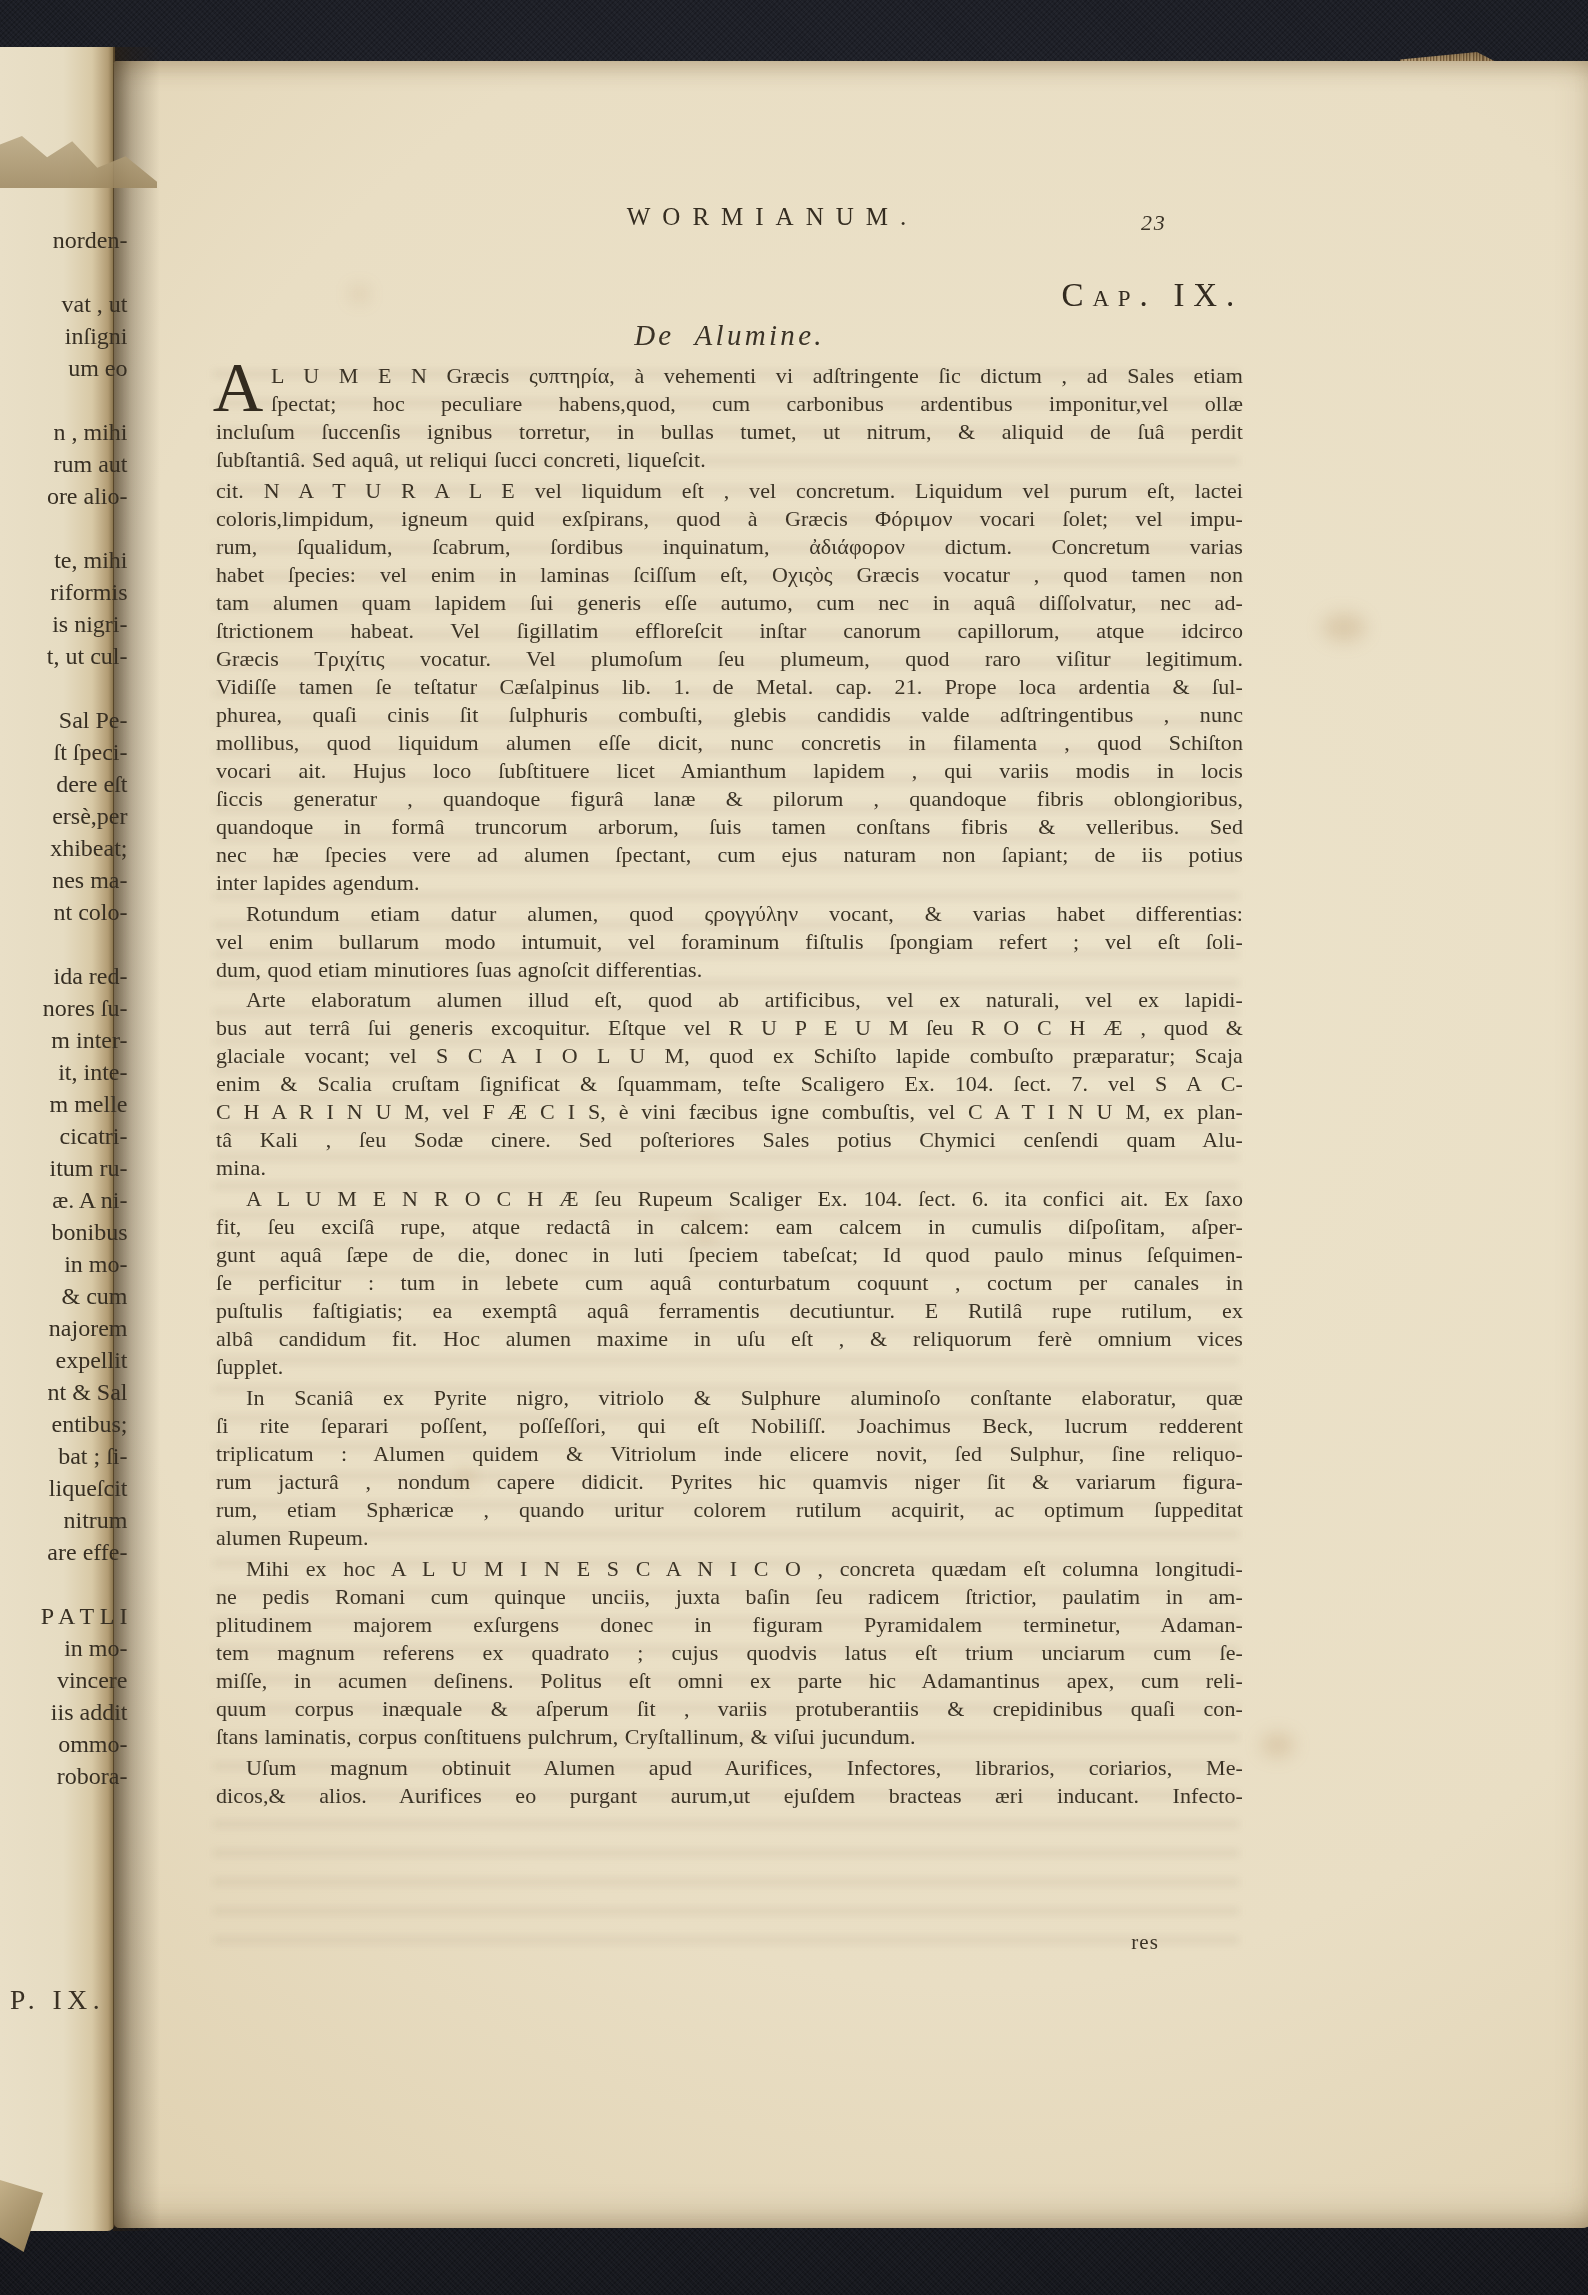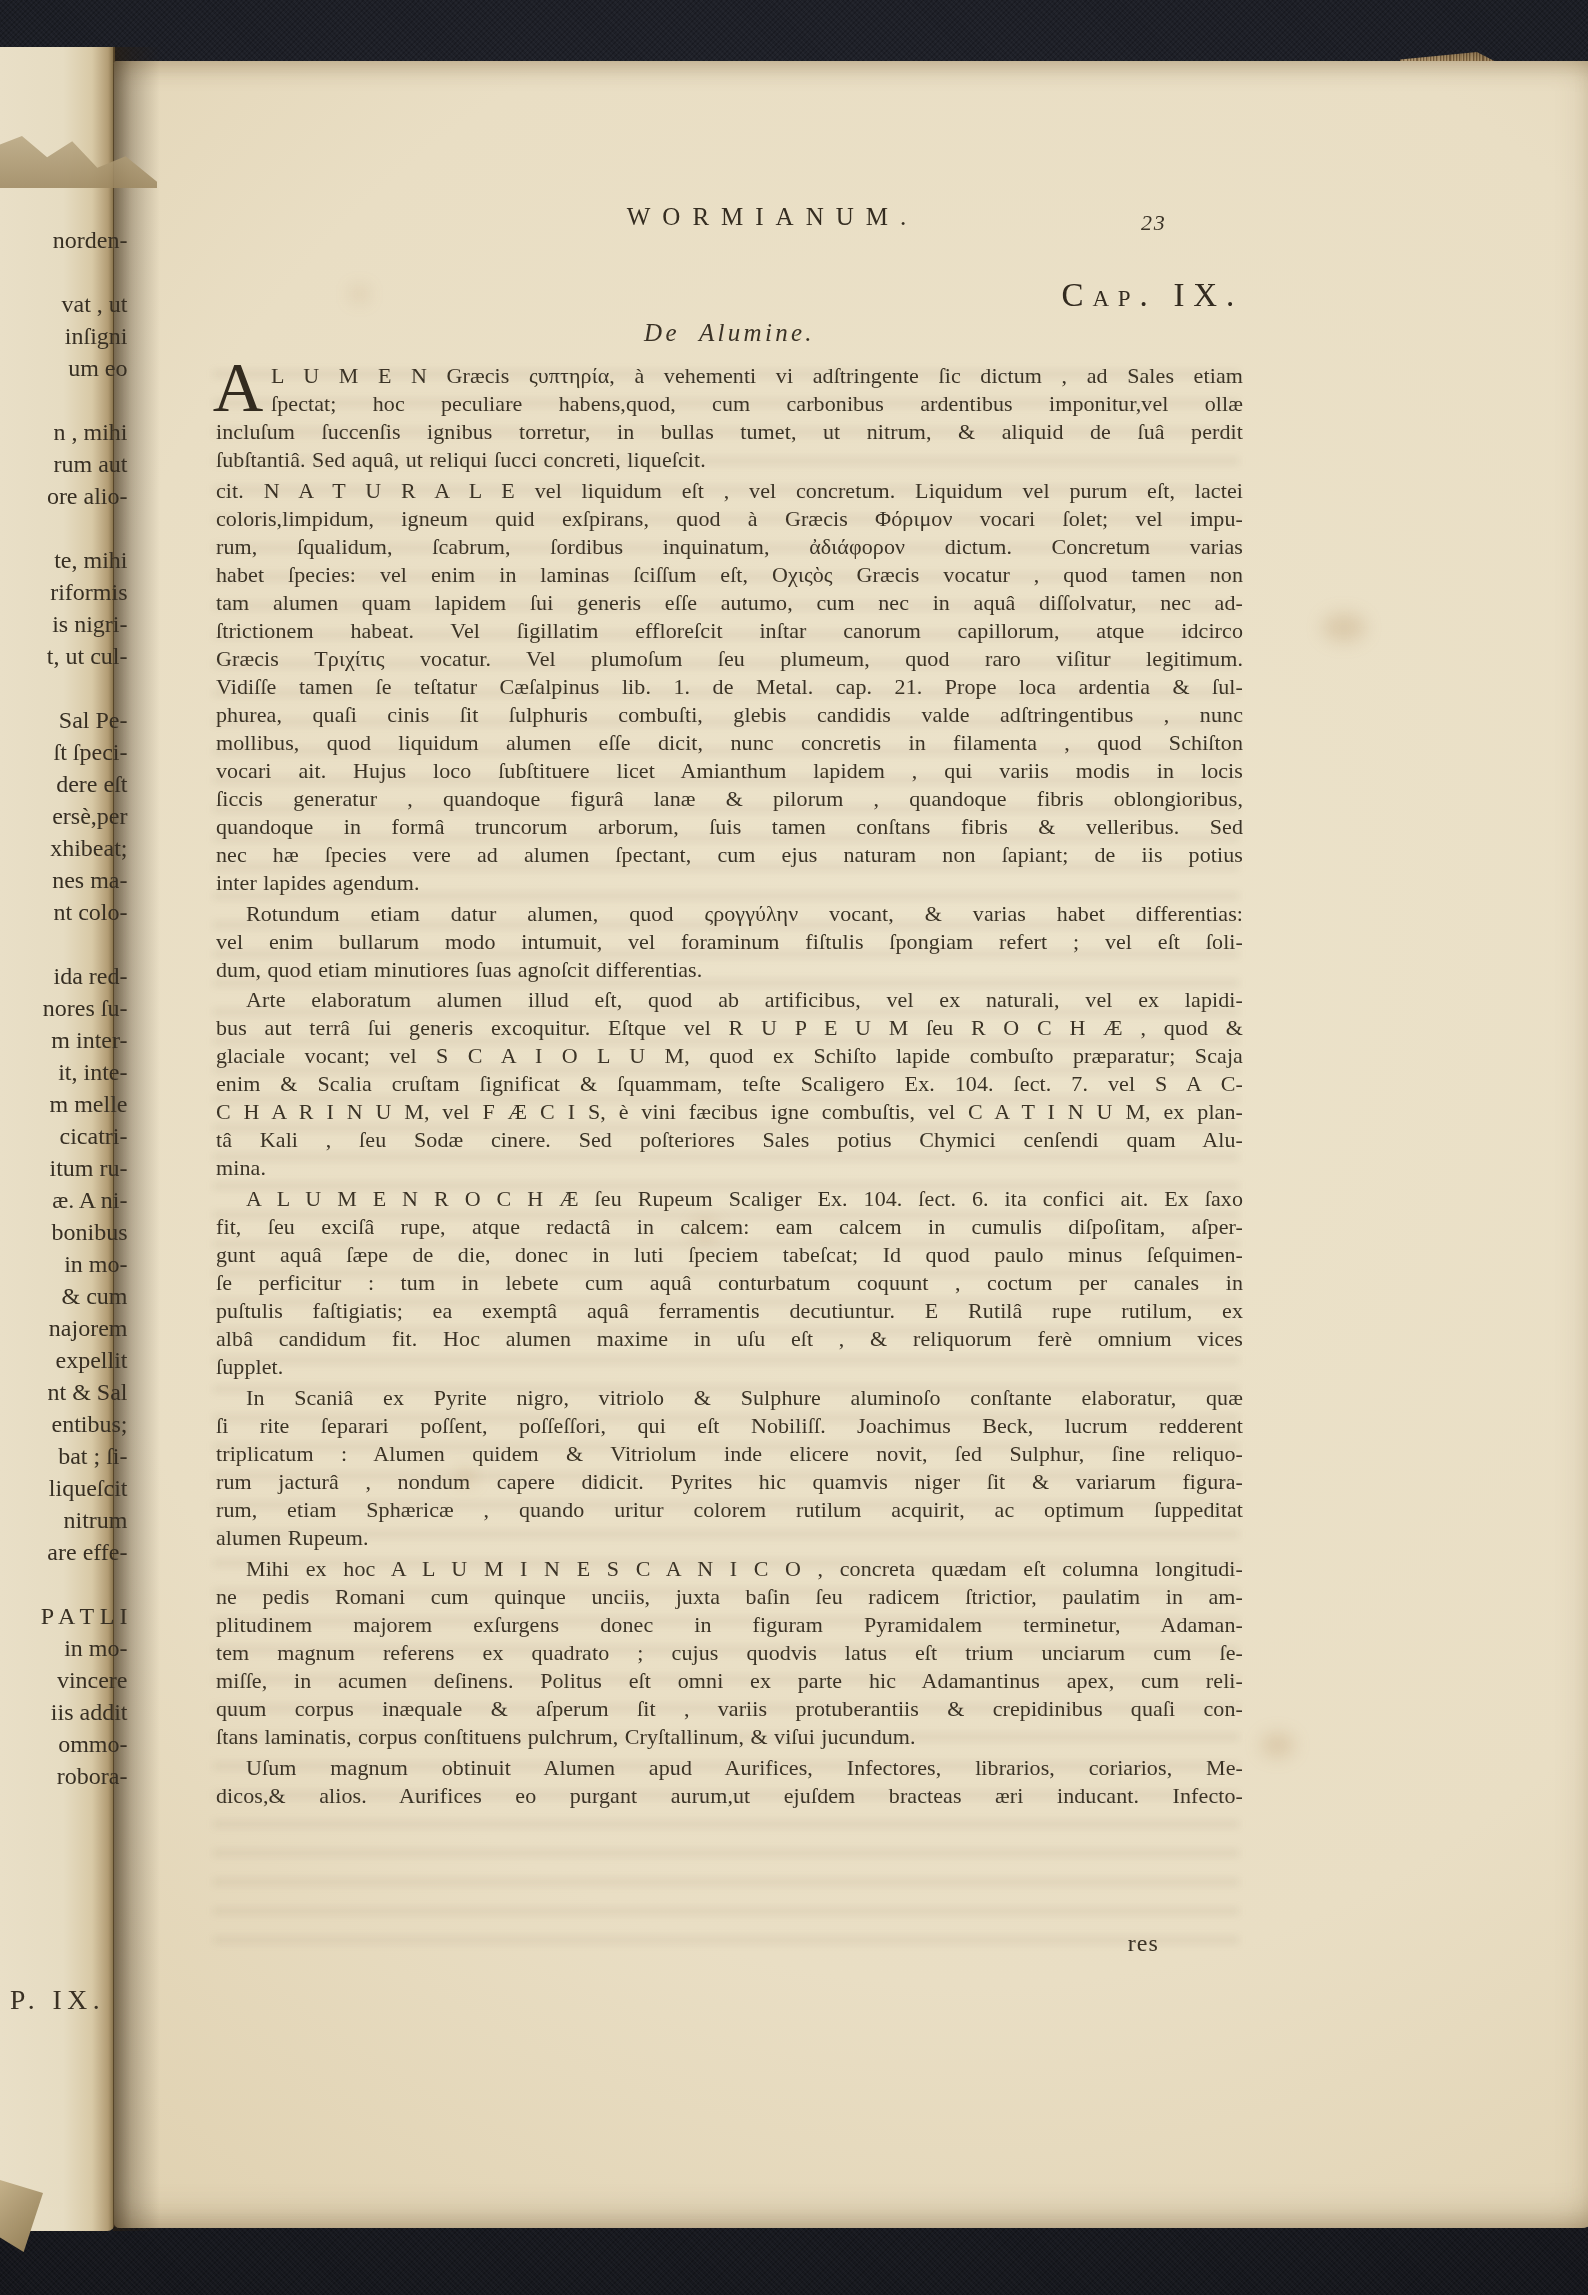--- a/index.html
+++ b/index.html
@@ -74,42 +74,42 @@
   .page-number{
     position:absolute;left:1027px;top:149px;z-index:5;
     font-size:22px;color:#3a3226;letter-spacing:1.7px;font-style:italic;
   }
   .chapter-heading{
     position:absolute;left:102px;top:216px;width:1027px;text-align:right;z-index:5;
     font-size:33px;font-variant:small-caps;letter-spacing:8.8px;color:#332b20;
   }
   .chapter-subtitle{
     position:absolute;left:102px;top:258px;width:1027px;text-align:center;z-index:5;
-    font-size:25px;font-style:italic;letter-spacing:3.3px;word-spacing:10px;color:#3a3226;
+    font-size:29px;font-style:italic;letter-spacing:3.3px;word-spacing:10px;color:#3a3226;
   }
 
   
   .body-text{
     position:absolute;left:102px;top:301px;width:1027px;z-index:5;
     font-size:22px;line-height:28px;color:#3b3326;
     letter-spacing:0.1px;word-spacing:0.8px;
   }
   .para{margin:0 0 2.8px 0;position:relative;}
   .line{text-align:justify;text-align-last:justify;white-space:normal;}
   .line.nojust{text-align-last:left;}
   .line.ind{text-indent:30px;}
   .line.dc{margin-left:55px;}
   .dropcap{
     position:absolute;left:-3.3px;top:-2.2px;
     font-size:70px;line-height:56px;color:#332b1f;
   }
   .catchword{
     position:absolute;left:102px;top:1869px;width:1027px;z-index:5;
     text-align:right;padding-right:84px;box-sizing:border-box;
-    font-size:24px;color:#3b3326;letter-spacing:1.1px;
+    font-size:21px;color:#3b3326;letter-spacing:1.1px;
   }
 
   
   .verso-text{position:absolute;left:0;top:224px;width:107px;z-index:6;color:#372f23;margin-left:26px;}
   .frag{height:32px;line-height:32px;font-size:24px;text-align:right;padding-right:5.5px;white-space:nowrap;overflow:visible;}
   .verso-signature{
     position:absolute;left:10px;top:1984px;z-index:6;
     font-size:27.6px;letter-spacing:5.5px;color:#3a3124;
   }
 </style>

